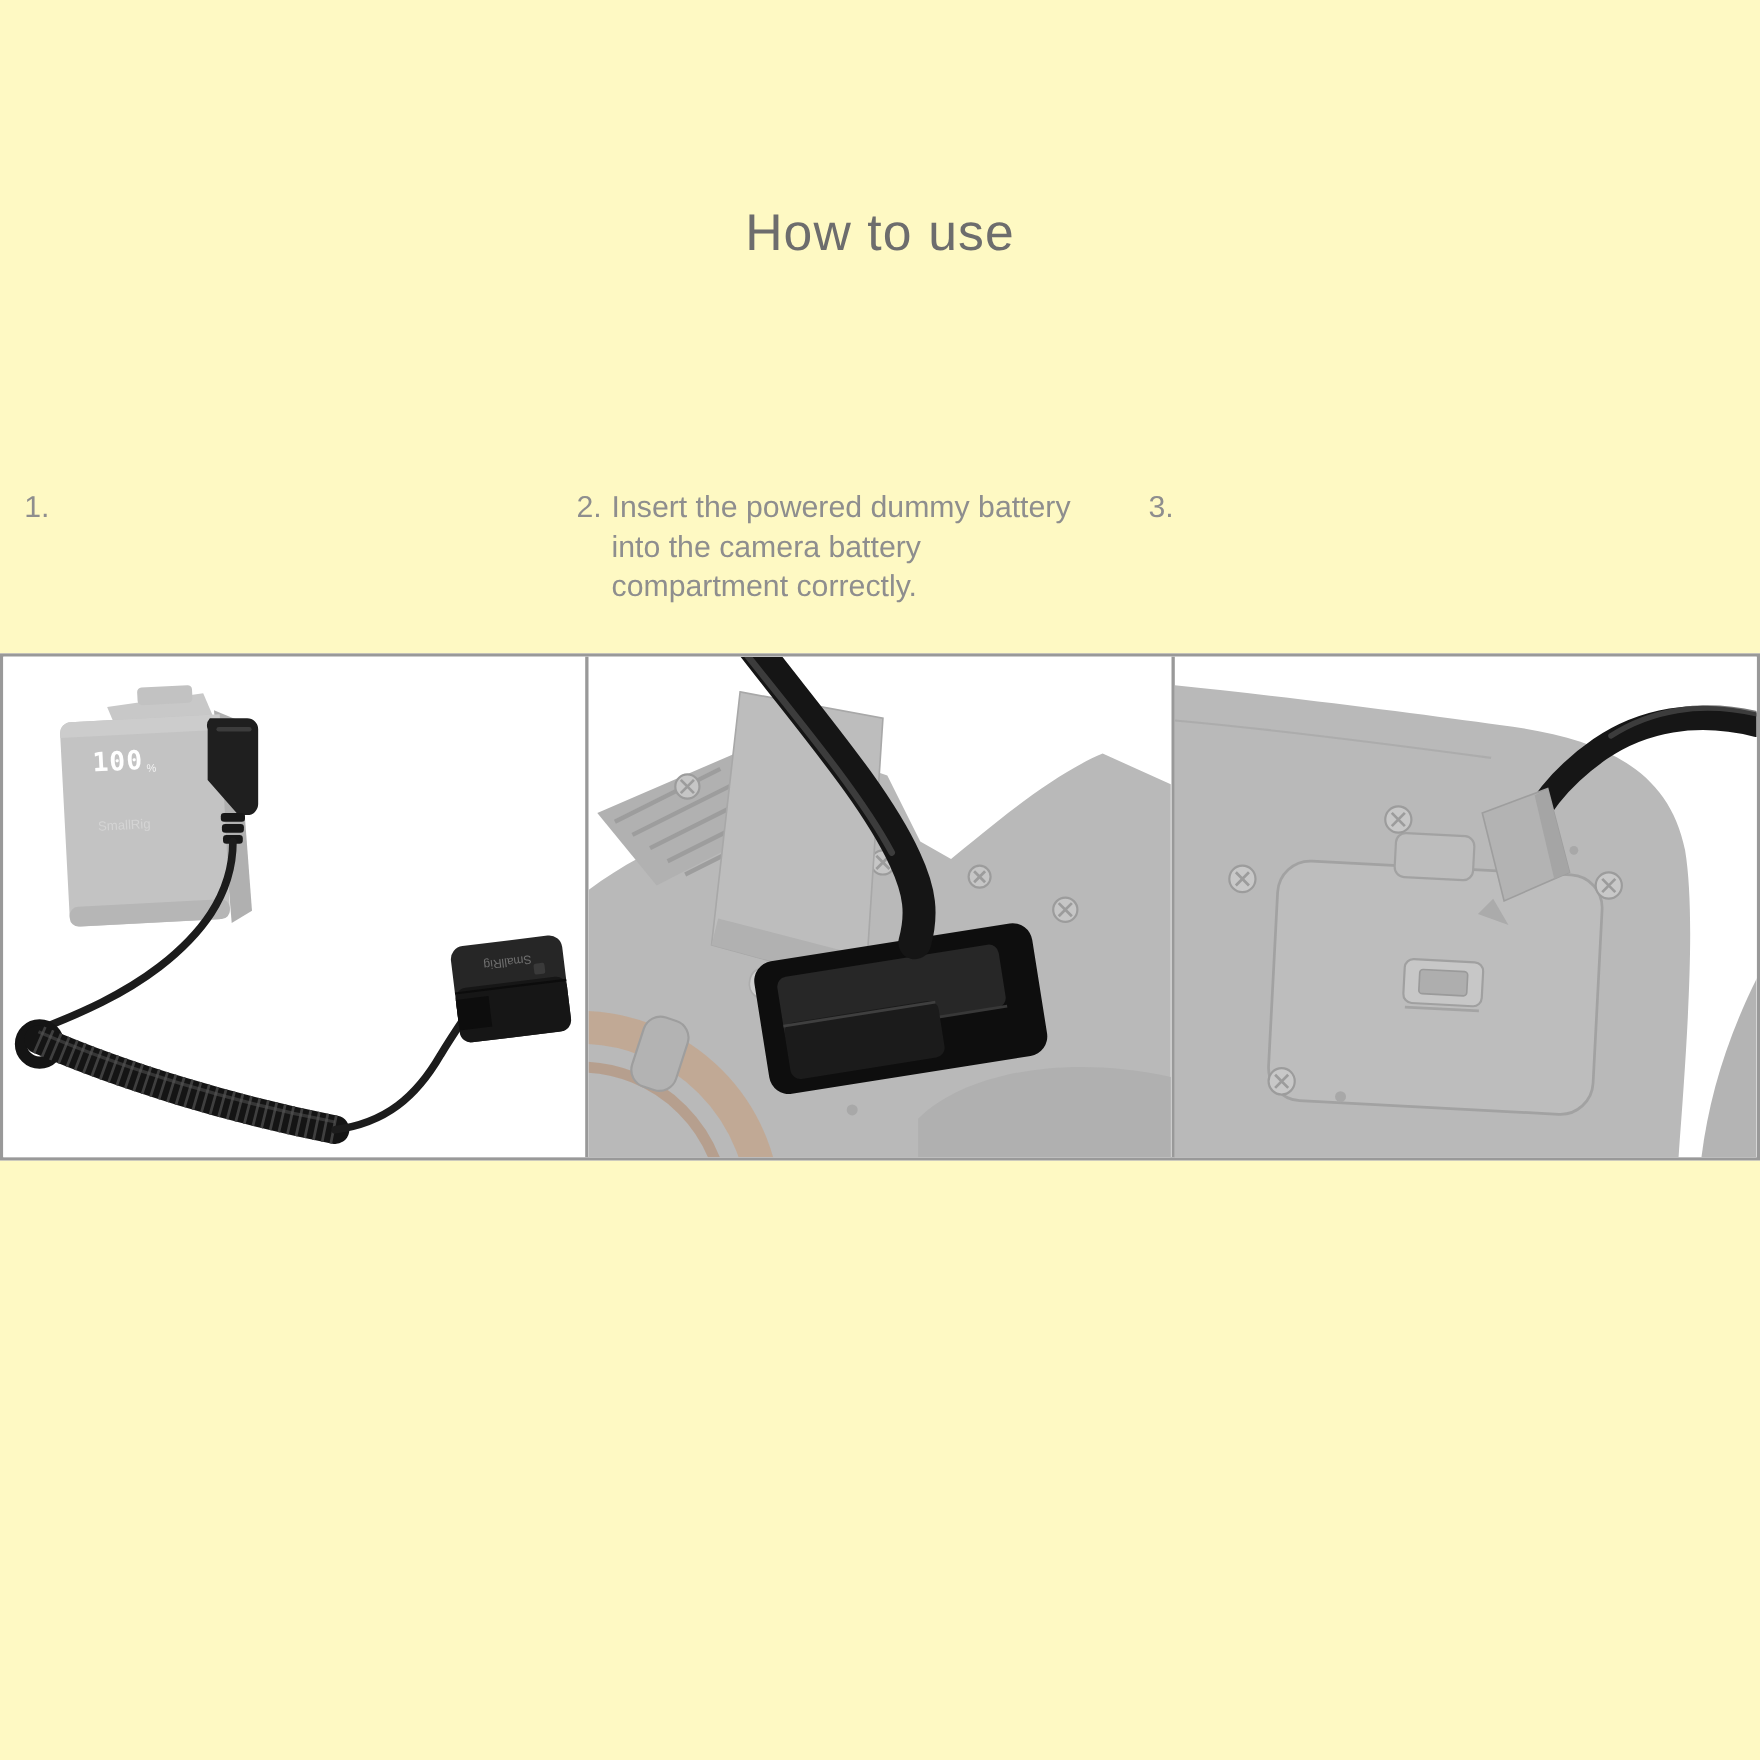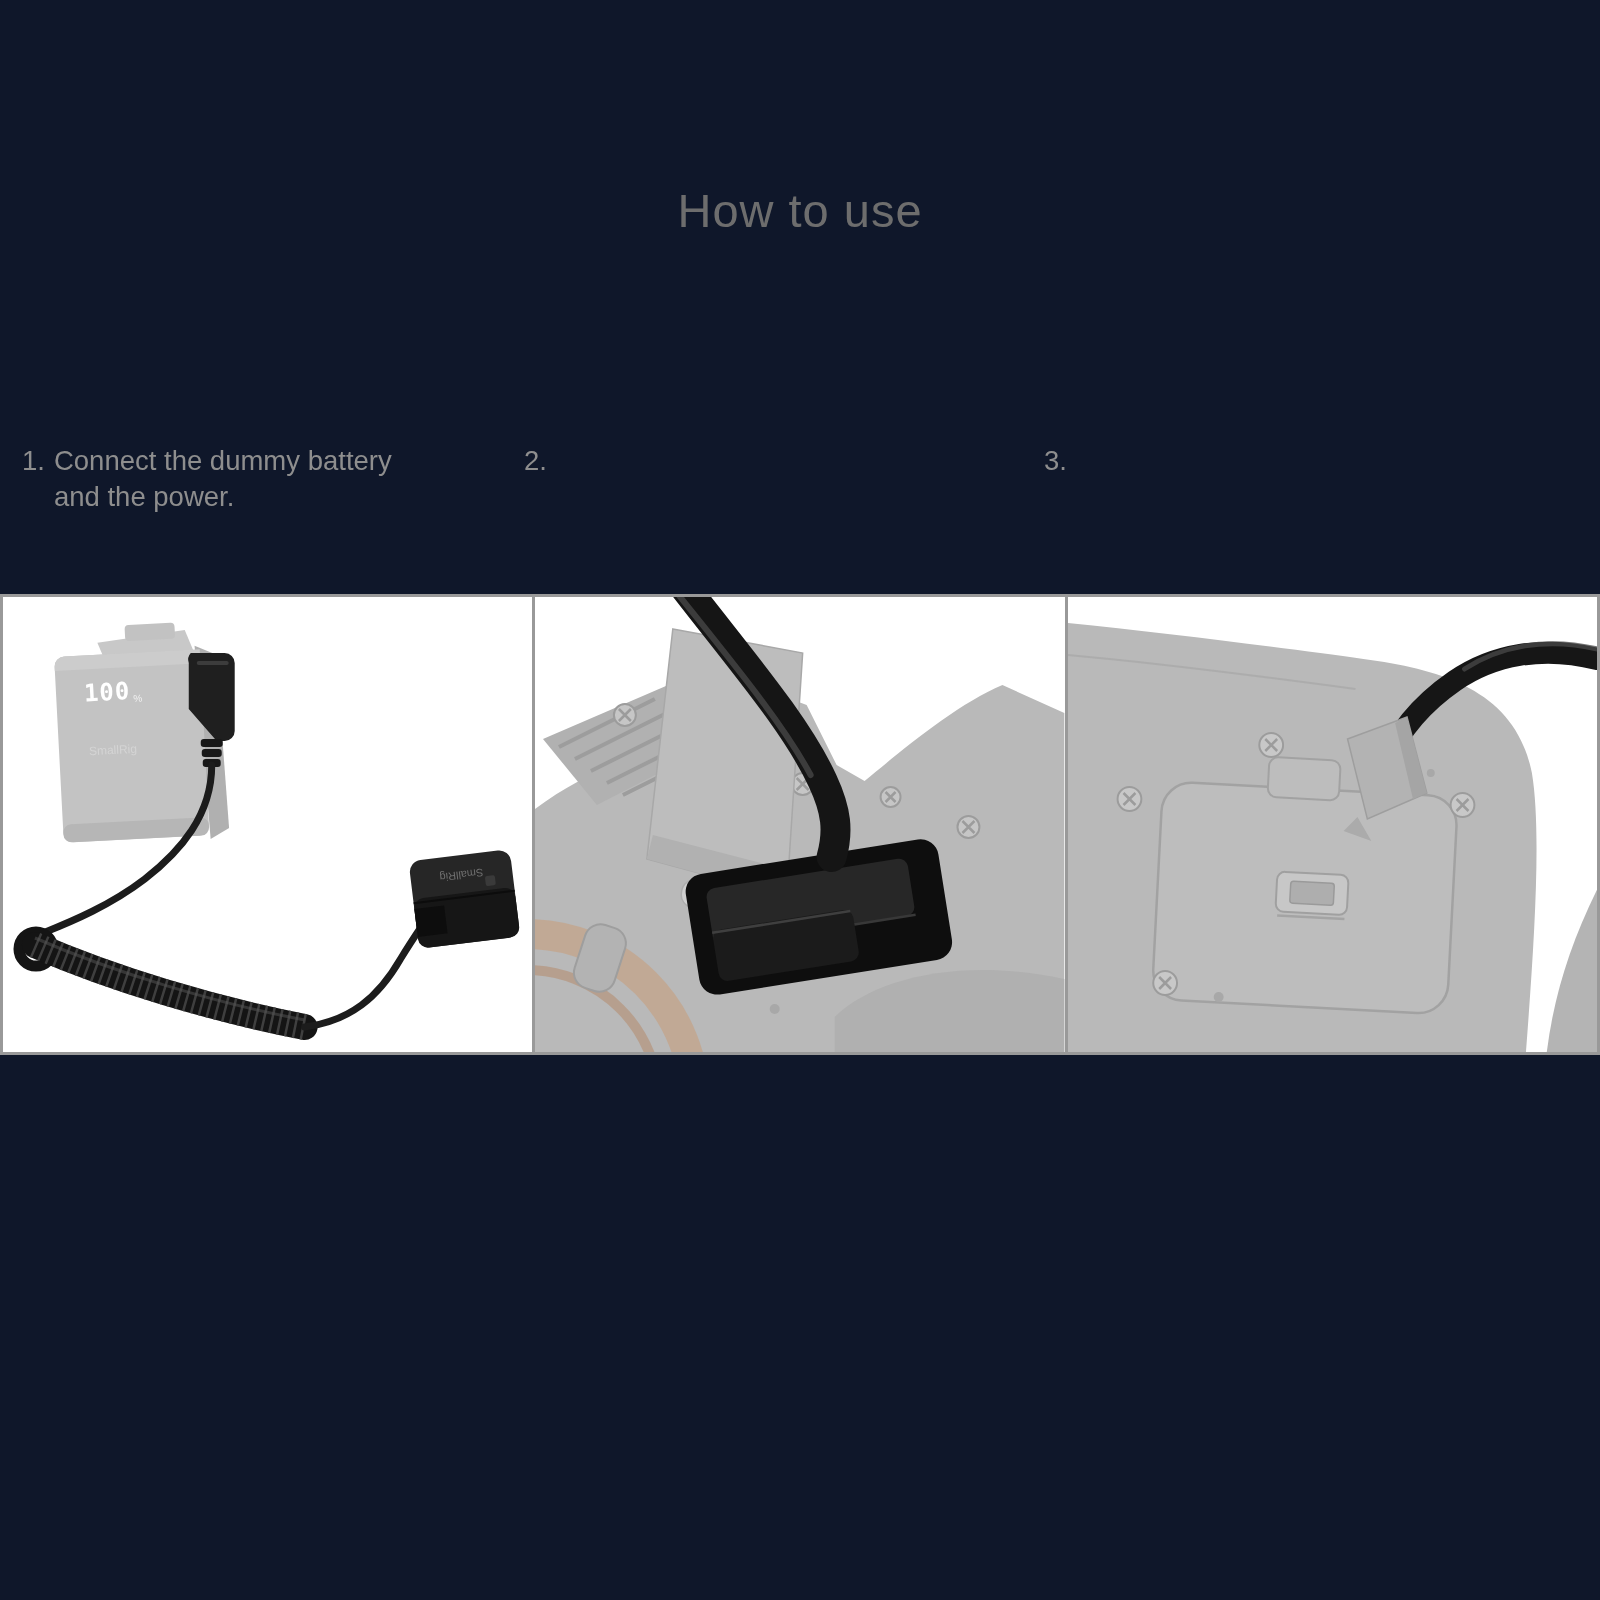--- a/index.html
+++ b/index.html
@@ -1,18 +1,18 @@
 <!DOCTYPE html>
 <html><head>
 <meta charset="utf-8">
 <style>
   * { margin:0; padding:0; box-sizing:border-box; }
   html,body { background:#ffffff; }
   .page {
-    position:relative; width:1600px; height:1600px; background:#0f172a;
+    position:relative; width:1600px; height:1600px; background:#fef9c3;
     font-family:"Liberation Sans", sans-serif; overflow:hidden;
   }
   .title {
     position:absolute; top:183px; left:0; width:100%;
     text-align:center; font-size:47px; font-weight:400;
     color:#6d6d6d; letter-spacing:1px;
   }
   .steps { position:absolute; top:443px; left:0; width:100%; }
   .step { position:absolute; display:flex; color:#8e8e8e; font-size:27.5px; line-height:36px; }
   .step .num { flex:0 0 auto; margin-right:9px; }
@@ -34,24 +34,24 @@
 </head>
 <body>
 
 <div class="page">
 
   <div class="title">How to use</div>
 
   <div class="steps">
     <div class="step step-1">
       <span class="num">1.</span>
-      <span class="txt">Connect the dummy battery and the power.</span>
     </div>
     <div class="step step-2">
       <span class="num">2.</span>
+      <span class="txt">Insert the powered dummy battery into the camera battery compartment correctly.</span>
     </div>
     <div class="step step-3">
       <span class="num">3.</span>
     </div>
   </div>
 
   <div class="panels">
 
     <div class="panel">
       <svg viewBox="0 0 530 455" preserveAspectRatio="none">

